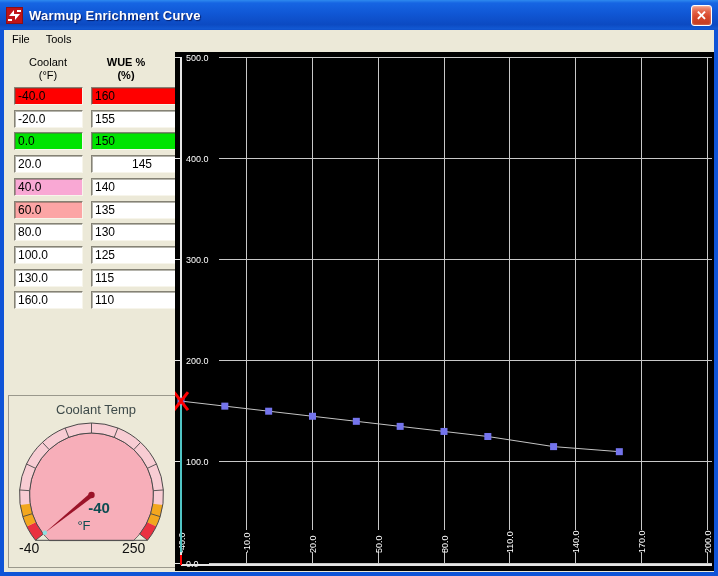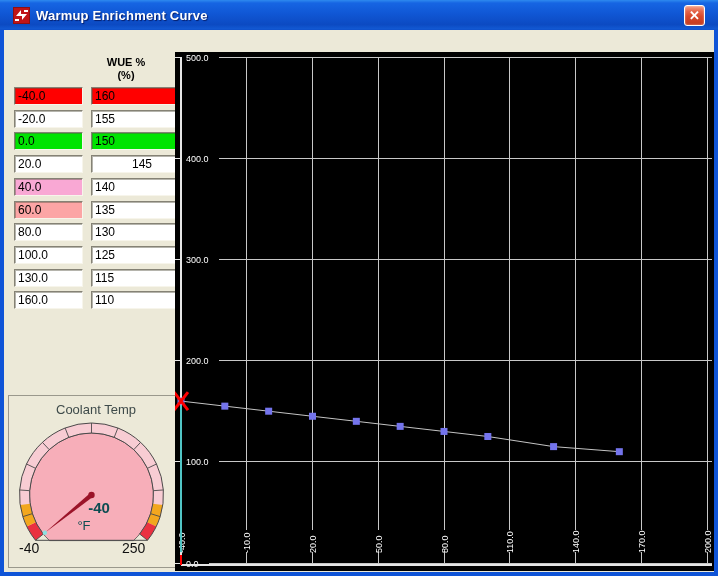--- a/index.html
+++ b/index.html
@@ -1,21 +1,21 @@
 <!DOCTYPE html>
 <html><head>
 <meta charset="utf-8">
 <style>
   html,body{margin:0;padding:0;background:#444;}
   *{box-sizing:border-box;}
   .window{position:relative;width:718px;height:576px;background:#0f54d7;
     font-family:"Liberation Sans",sans-serif;overflow:hidden;}
   .titlebar{position:absolute;left:0;top:0;width:718px;height:30px;
     background:linear-gradient(180deg,#2e8aef 0%,#1665e3 10%,#1057d5 45%,#0c4ac2 82%,#1258d2 96%,#0e4fc9 100%);
-    display:flex;align-items:center;padding:0 13px;}
+    display:flex;align-items:center;padding:0 6px;}
   .app-icon{width:17px;height:17px;margin-right:6px;flex:0 0 auto;}
   .title{color:#fff;font-weight:bold;font-size:13px;flex:1;
     text-shadow:1px 1px 1px rgba(0,0,50,.65);letter-spacing:.2px;}
   .close-btn{width:21px;height:21px;border-radius:3px;border:1px solid #fff;
     background:linear-gradient(180deg,#f3a188 0%,#e4654a 28%,#d8492c 55%,#c23a1e 100%);
     color:#fff;font-weight:bold;font-size:13px;line-height:1;display:flex;align-items:center;
     justify-content:center;box-shadow:inset 0 0 2px rgba(255,255,255,.6);cursor:default;}
   .client{position:absolute;left:4px;top:30px;width:710px;height:542px;background:#ece9d8;}
   .menubar{position:absolute;left:0;top:0;width:100%;height:18px;display:flex;
     align-items:center;font-size:11px;color:#000;}
@@ -55,21 +55,29 @@
         <path d="M3 9 L8 3 L8 7 L14 7 L9 13 L9 9 Z" fill="#ffffff"></path>
         <rect x="2" y="12" width="4" height="2" fill="#ffffff"></rect>
         <rect x="11" y="3" width="4" height="2" fill="#ffffff"></rect>
       </svg>
     </span>
     <span class="title">Warmup Enrichment Curve</span>
     <div class="close-btn">✕</div>
   </div>
 
   <div class="client">
-
+    <div class="menubar">
+      <span class="menu-item">File</span>
+      <span class="menu-item">Tools</span>
+    </div>
+
+    <div class="col-header c1">
+      <div>Coolant</div>
+      <div>(°F)</div>
+    </div>
     <div class="col-header c2">
       <div>WUE %</div>
       <div>(%)</div>
     </div>
 
     <div id="rows">
         <div class="cell c1" style="top: 57px; background: rgb(255, 0, 0);">-40.0</div>
         <div class="cell c2" style="top: 57px; background: rgb(255, 0, 0);">160</div>
         <div class="cell c1" style="top: 79.7px; background: rgb(255, 255, 255);">-20.0</div>
         <div class="cell c2" style="top: 79.7px; background: rgb(255, 255, 255);">155</div>

